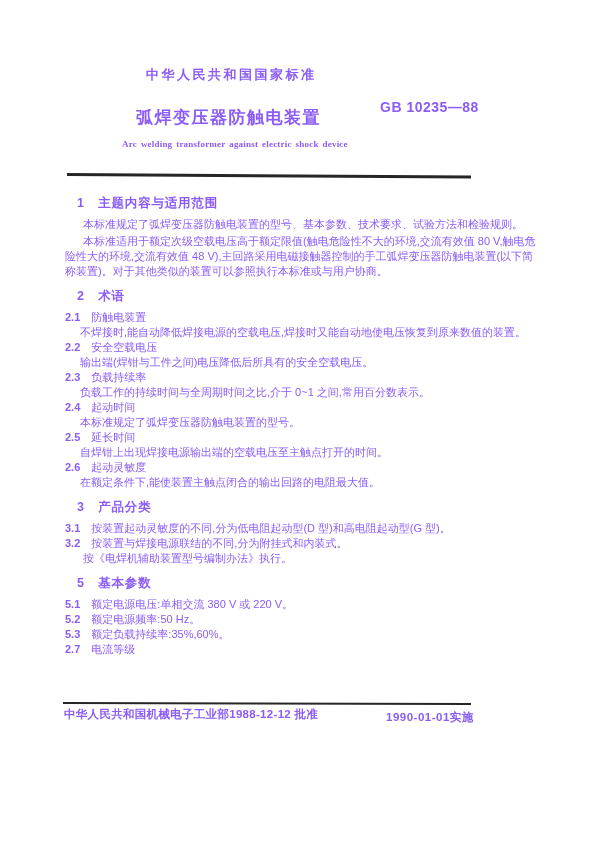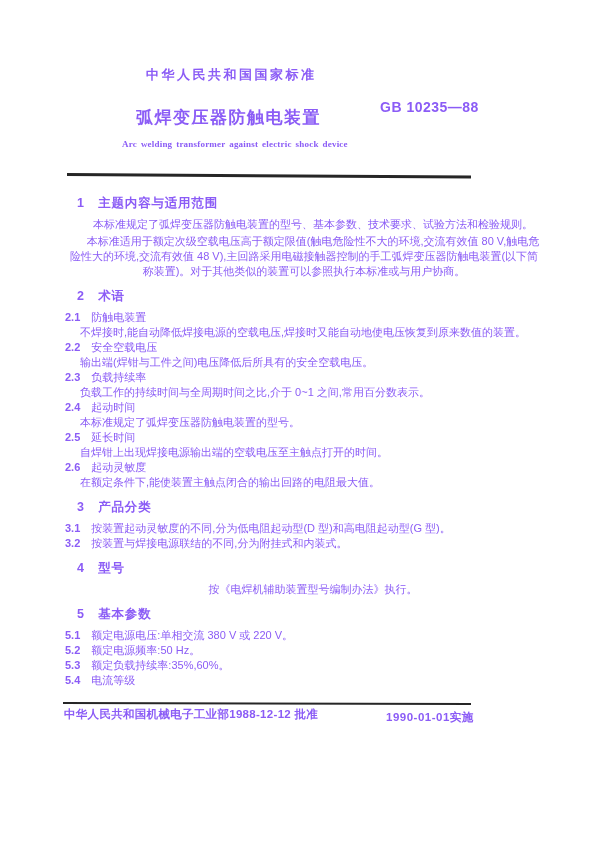--- a/index.html
+++ b/index.html
@@ -37,21 +37,21 @@
   }
   .doc-body {
     position: absolute; top: 196px; left: 65px; width: 478px;
     font-size: 11px; line-height: 15px;
   }
   .sec {
     margin: 10px 12px 6px; font-size: 12.5px; font-weight: bold; letter-spacing: 0.8px;
   }
   .doc-body > .sec:first-child { margin-top: 0; }
   .sec-num { margin-right: 10px; letter-spacing: 0; }
-  .para { margin: 0 0 2px; text-indent: 18px; text-align: center; }
+  .para { margin: 0 0 2px; text-indent: 18px; }
   .clause { margin: 0; }
   .cl-num { font-weight: bold; margin-right: 8px; }
   .def { margin: 0; padding-left: 15px; }
   .rule-bottom {
     position: absolute; top: 702px; left: 63px; width: 408px; height: 2px;
     background: #262626; transform: rotate(0.15deg); transform-origin: left center;
   }
   .footer-left {
     position: absolute; top: 707px; left: 64px;
     font-size: 11.5px; font-weight: bold; letter-spacing: 0.3px; white-space: nowrap;
@@ -129,45 +129,41 @@
 
     <div class="clause">
       <span class="cl-num">3.1</span>
       <span>按装置起动灵敏度的不同,分为低电阻起动型(D 型)和高电阻起动型(G 型)。</span>
     </div>
     <div class="clause">
       <span class="cl-num">3.2</span>
       <span>按装置与焊接电源联结的不同,分为附挂式和内装式。</span>
     </div>
 
-    <h2 class="sec">
-      <span class="sec-num">4</span>
-      <span>型号</span>
-    </h2>
     <p class="para">按《电焊机辅助装置型号编制办法》执行。</p>
 
     <h2 class="sec">
       <span class="sec-num">5</span>
       <span>基本参数</span>
     </h2>
 
     <div class="clause">
       <span class="cl-num">5.1</span>
       <span>额定电源电压:单相交流 380 V 或 220 V。</span>
     </div>
     <div class="clause">
       <span class="cl-num">5.2</span>
       <span>额定电源频率:50 Hz。</span>
     </div>
     <div class="clause">
       <span class="cl-num">5.3</span>
       <span>额定负载持续率:35%,60%。</span>
     </div>
     <div class="clause">
-      <span class="cl-num">5.4</span>
+      <span class="cl-num">2.7</span>
       <span>电流等级</span>
     </div>
 
   </main>
 
   <div class="rule-bottom"></div>
   <div class="footer-left">中华人民共和国机械电子工业部1988-12-12 批准</div>
   <div class="footer-right">1990-01-01实施</div>
 
 </div>

